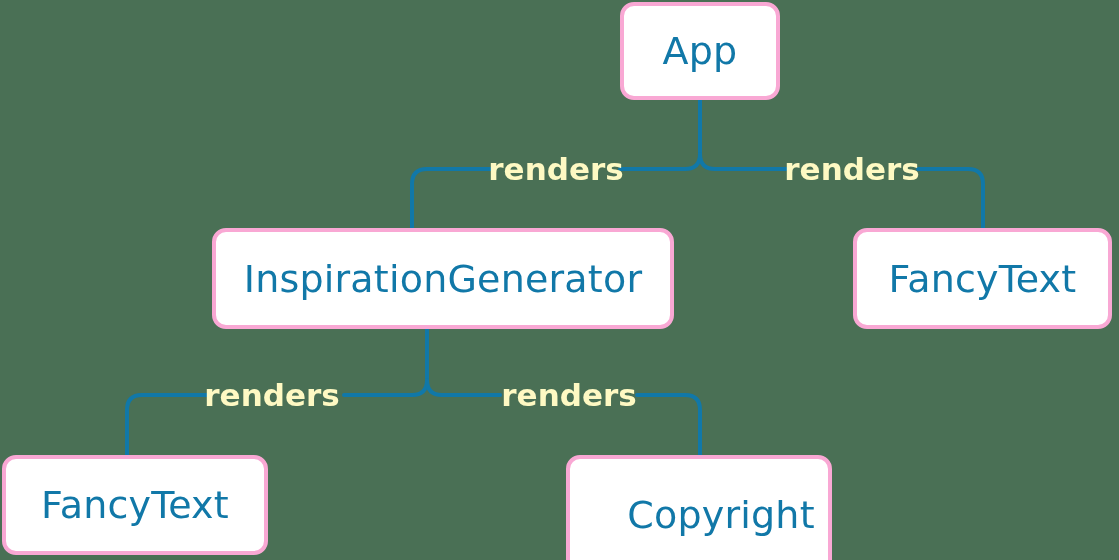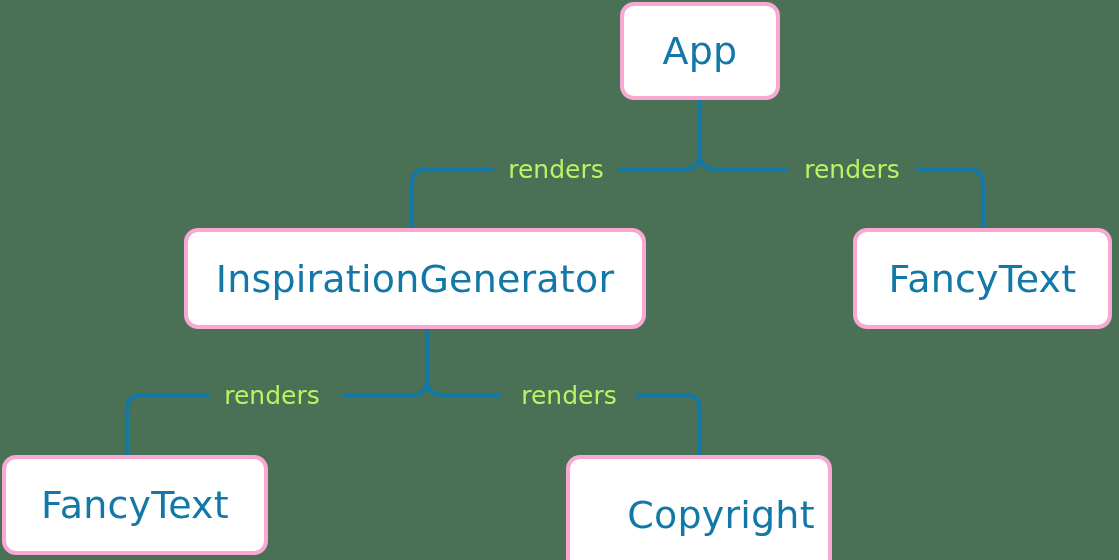--- a/index.html
+++ b/index.html
@@ -39,23 +39,23 @@
   .node-label {
     color: #1178a8;
     font-size: 38px;
     font-weight: 400;
     letter-spacing: 0.2px;
     white-space: nowrap;
     line-height: 1;
   }
   .edge-label {
     position: absolute;
-    color: #bef264;
-    font-size: 25px;
-    font-weight: 400;
+    color: #fef9c3;
+    font-size: 31px;
+    font-weight: 700;
     white-space: nowrap;
     line-height: 1;
     z-index: 4;
     transform: translate(-50%, -50%);
   }
 </style>
 </head>
 <body>
 
 <div id="diagram-root">
@@ -66,21 +66,21 @@
       <path d="M 700,154 Q 700,169 715,169 L 786,169 M 918,169 L 968,169 Q 983,169 983,184 L 983,228"></path>
       <path d="M 427,329 L 427,380 Q 427,395 412,395 L 344,395 M 208,395 L 142,395 Q 127,395 127,410 L 127,455"></path>
       <path d="M 427,380 Q 427,395 442,395 L 500,395 M 637,395 L 685,395 Q 700,395 700,410 L 700,455"></path>
     </g>
   </svg>
 
   <div class="node" style="left:620px; top:2px; width:160px; height:98px;">
     <span class="node-label">App</span>
   </div>
 
-  <div class="node" style="left:184px; top:228px; width:462px; height:101px;">
+  <div class="node" style="left:212px; top:228px; width:462px; height:101px;">
     <span class="node-label">InspirationGenerator</span>
   </div>
 
   <div class="node" style="left:853px; top:228px; width:259px; height:101px;">
     <span class="node-label">FancyText</span>
   </div>
 
   <div class="node" style="left:2px; top:455px; width:266px; height:100px;">
     <span class="node-label">FancyText</span>
   </div>

